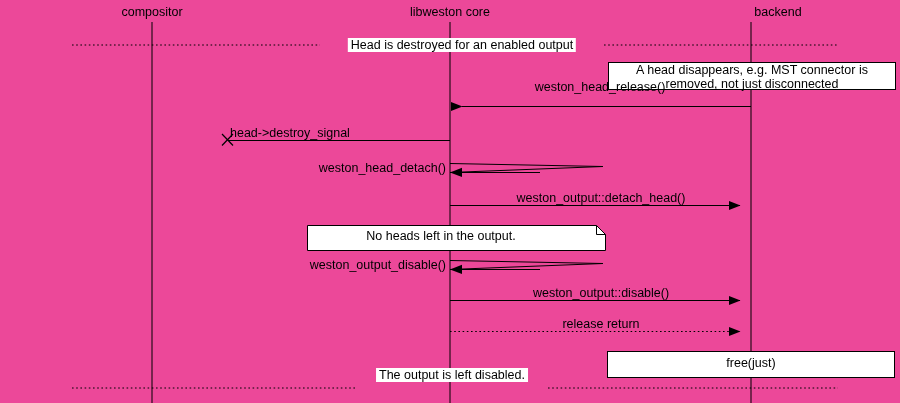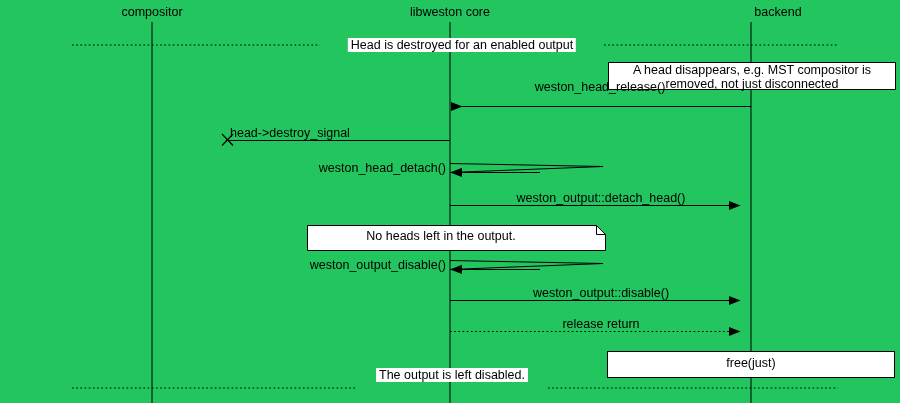--- a/index.html
+++ b/index.html
@@ -9,21 +9,21 @@
   }
   body {
     font-family: "Liberation Sans", sans-serif;
     color: #000000;
   }
   #diagram {
     position: relative;
     width: 900px;
     height: 403px;
     overflow: hidden;
-    background: #22c55e;
+    background: #ec4899;
   }
   #diagram svg {
     position: absolute;
     left: 0;
     top: 0;
   }
   .lbl {
     position: absolute;
     font-size: 12.5px;
     line-height: 14px;
@@ -143,21 +143,21 @@
   </svg>
 
   <div class="lbl participant-label" style="left:152px; top:5px;">compositor</div>
   <div class="lbl participant-label" style="left:450px; top:5px;">libweston core</div>
   <div class="lbl participant-label" style="left:751px; top:5px;margin-left:27px;">backend</div>
 
   <div class="lbl frag-label" style="left:462px; top:38px;text-align:center;">Head is destroyed for an enabled output</div>
   <div class="lbl frag-label" style="left:452px; top:368px;">The output is left disabled.</div>
 
   <div class="note-text" style="left:609px; top:64px; width:286px;">
-    <div>A head disappears, e.g. MST compositor is</div>
+    <div>A head disappears, e.g. MST connector is</div>
     <div>removed, not just disconnected</div>
   </div>
 
   <div class="note-text" style="left:296px; top:230px; width:290px;">
     <div>No heads left in the output.</div>
   </div>
 
   <div class="note-text" style="left:608px; top:357px; width:286px;">
     <div>free(just)</div>
   </div>

